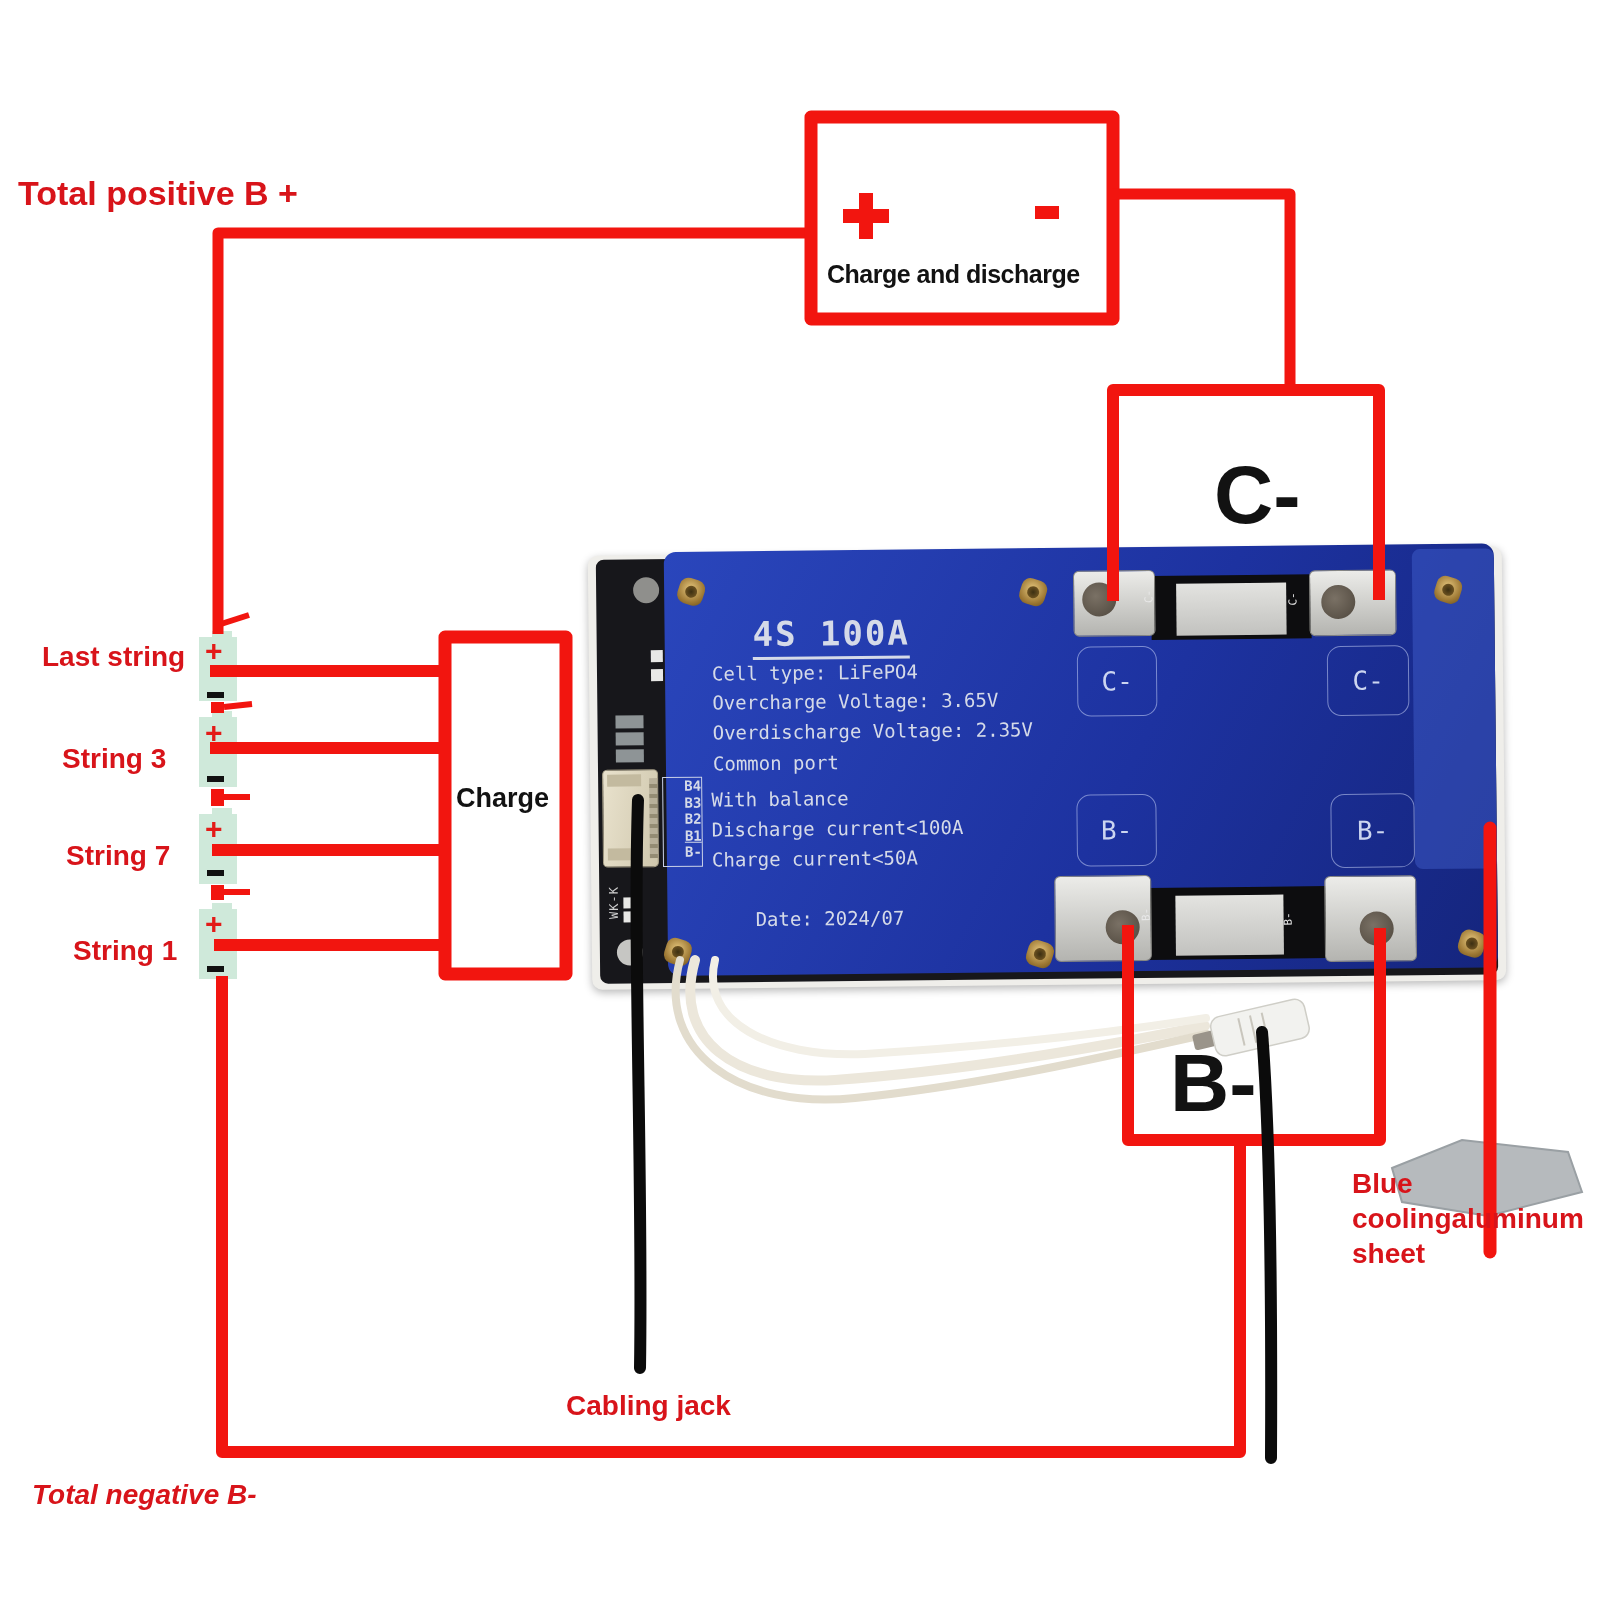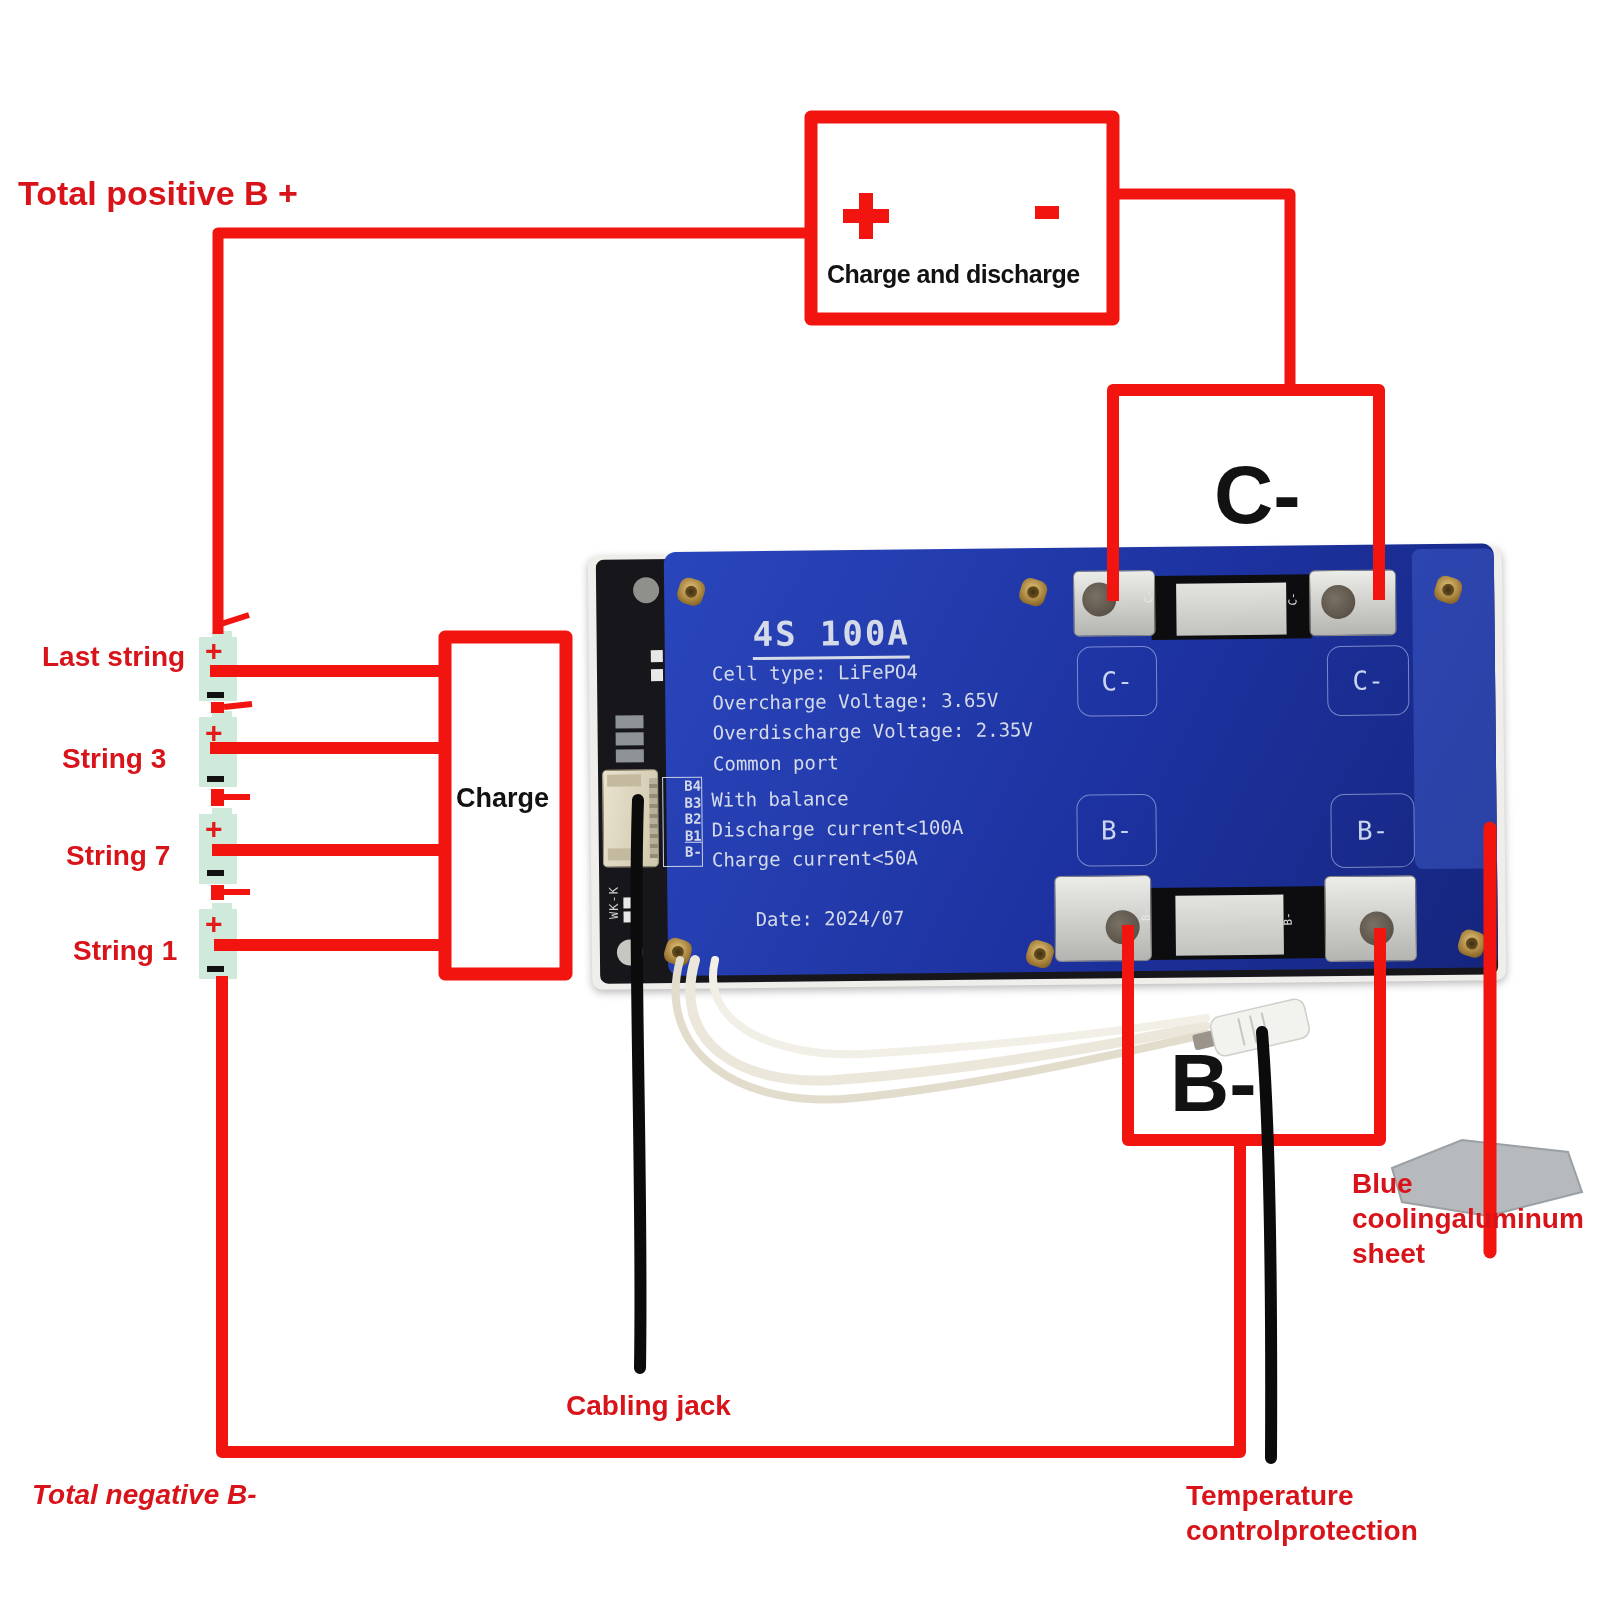--- a/index.html
+++ b/index.html
@@ -213,18 +213,14 @@
   <span class="blk" style="left:456px;top:783px;font-size:27px;">Charge</span>
   <span class="blk" style="left:827px;top:260px;font-size:25px;letter-spacing:-0.5px;text-align:center;">Charge and discharge</span>
   <span class="blk" style="left:1214px;top:448px;font-size:82px;">C-</span>
   <span class="blk" style="left:1170px;top:1036px;font-size:82px;">B-</span>
   <span class="lbl" style="left:566px;top:1390px;font-size:28px;">Cabling jack</span>
   <div class="lbl" style="left:1352px;top:1166px;font-size:28px;line-height:35px;">
     <div>Blue</div>
     <div>coolingaluminum</div>
     <div>sheet</div>
   </div>
-  <div class="lbl" style="left:1186px;top:1478px;font-size:28px;line-height:35px;">
-    <div>Temperature</div>
-    <div>controlprotection</div>
-  </div>
   <span class="lbl" style="left:32px;top:1479px;font-size:28px;font-style:italic;">Total negative B-</span>
 </div>
 
 </body></html>

